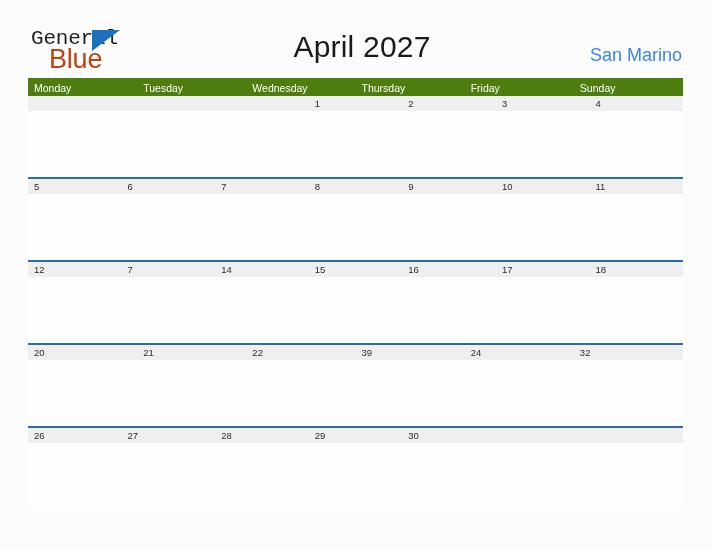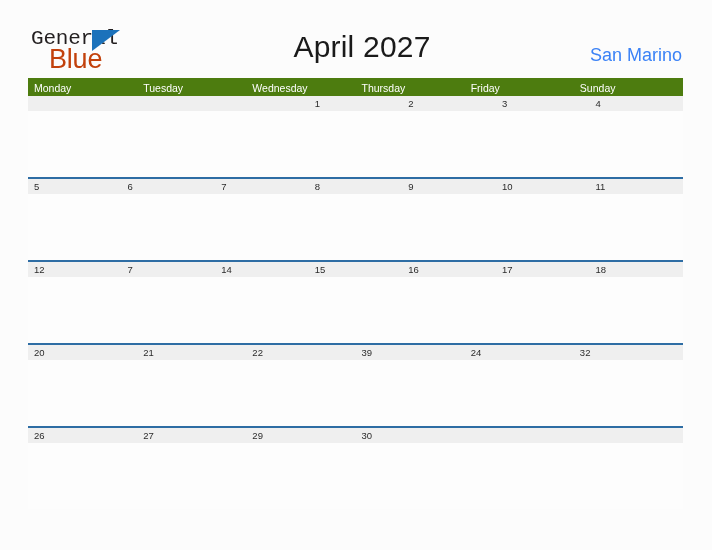--- a/index.html
+++ b/index.html
@@ -269,20 +269,23 @@
           </div>
         </div>
         <div class="week-row">
           <div class="day-cell">
             <div class="day-number-band">26</div>
           </div>
           <div class="day-cell">
             <div class="day-number-band">27</div>
           </div>
           <div class="day-cell">
+            <div class="day-number-band">28</div>
+          </div>
+          <div class="day-cell">
             <div class="day-number-band">29</div>
           </div>
           <div class="day-cell">
             <div class="day-number-band">30</div>
           </div>
           <div class="day-cell empty">
             <div class="day-number-band"></div>
           </div>
           <div class="day-cell empty">
             <div class="day-number-band"></div>

